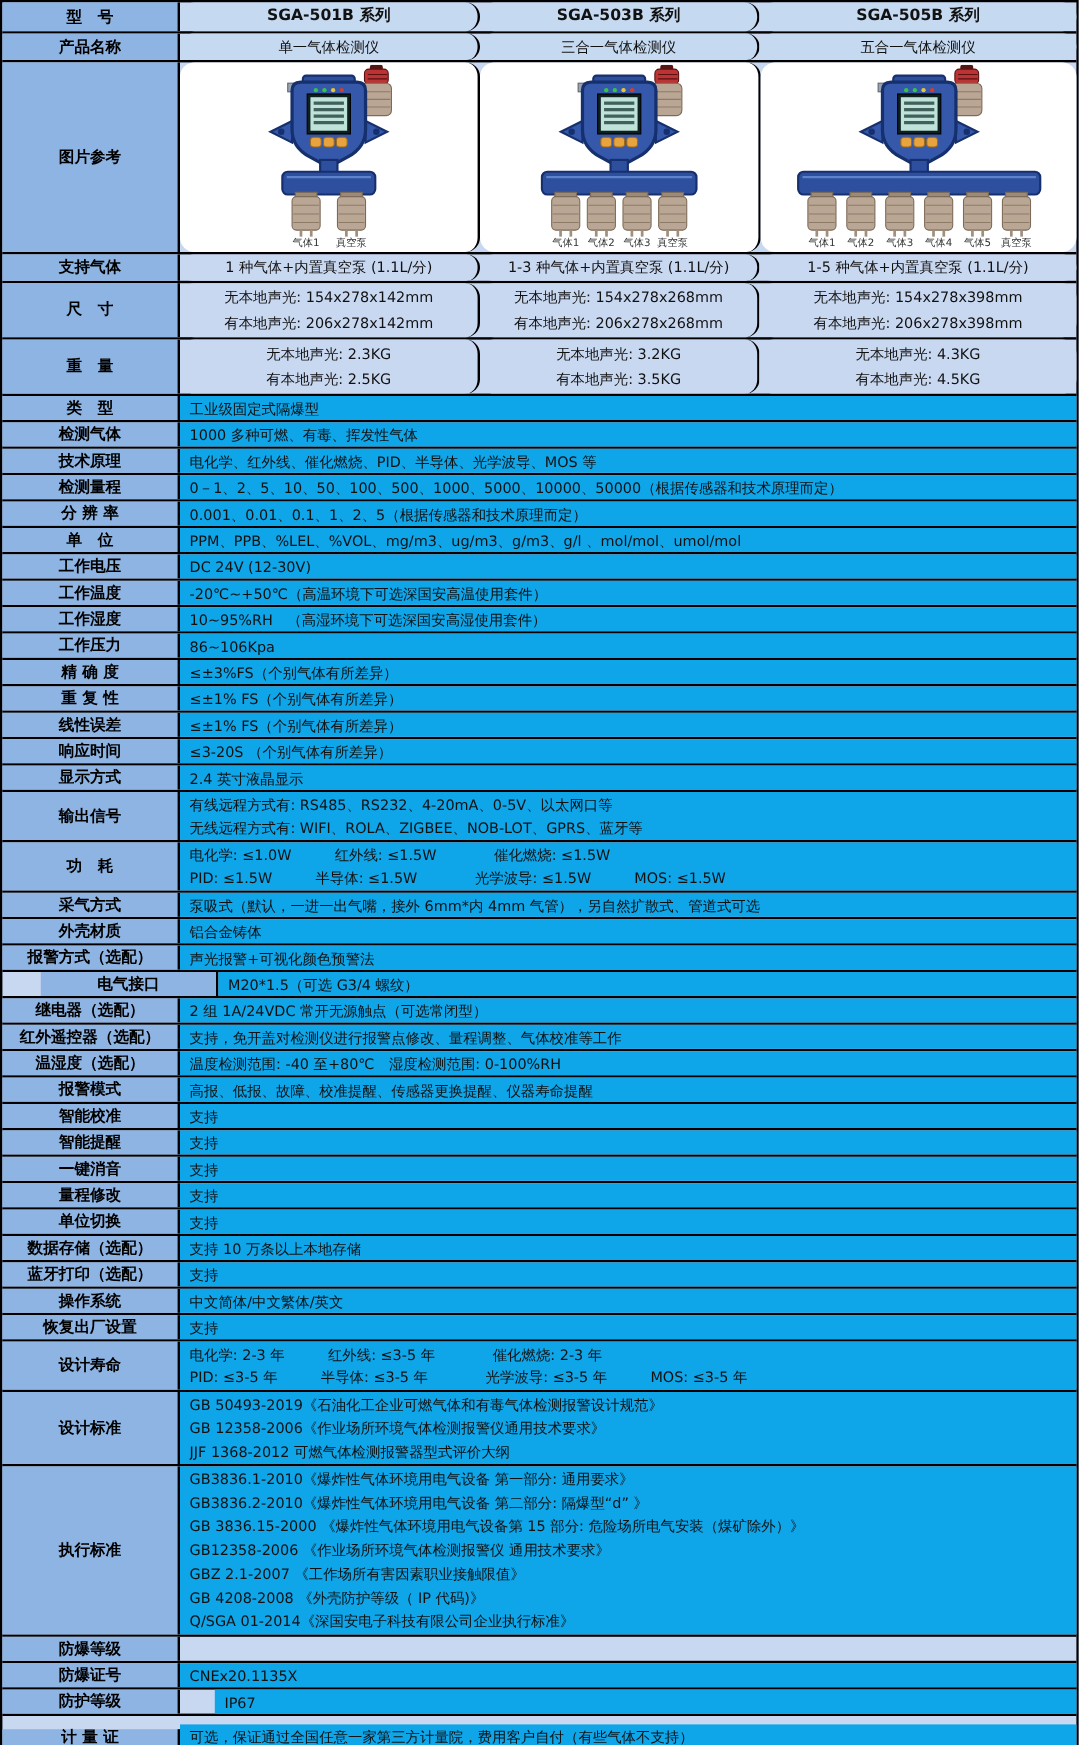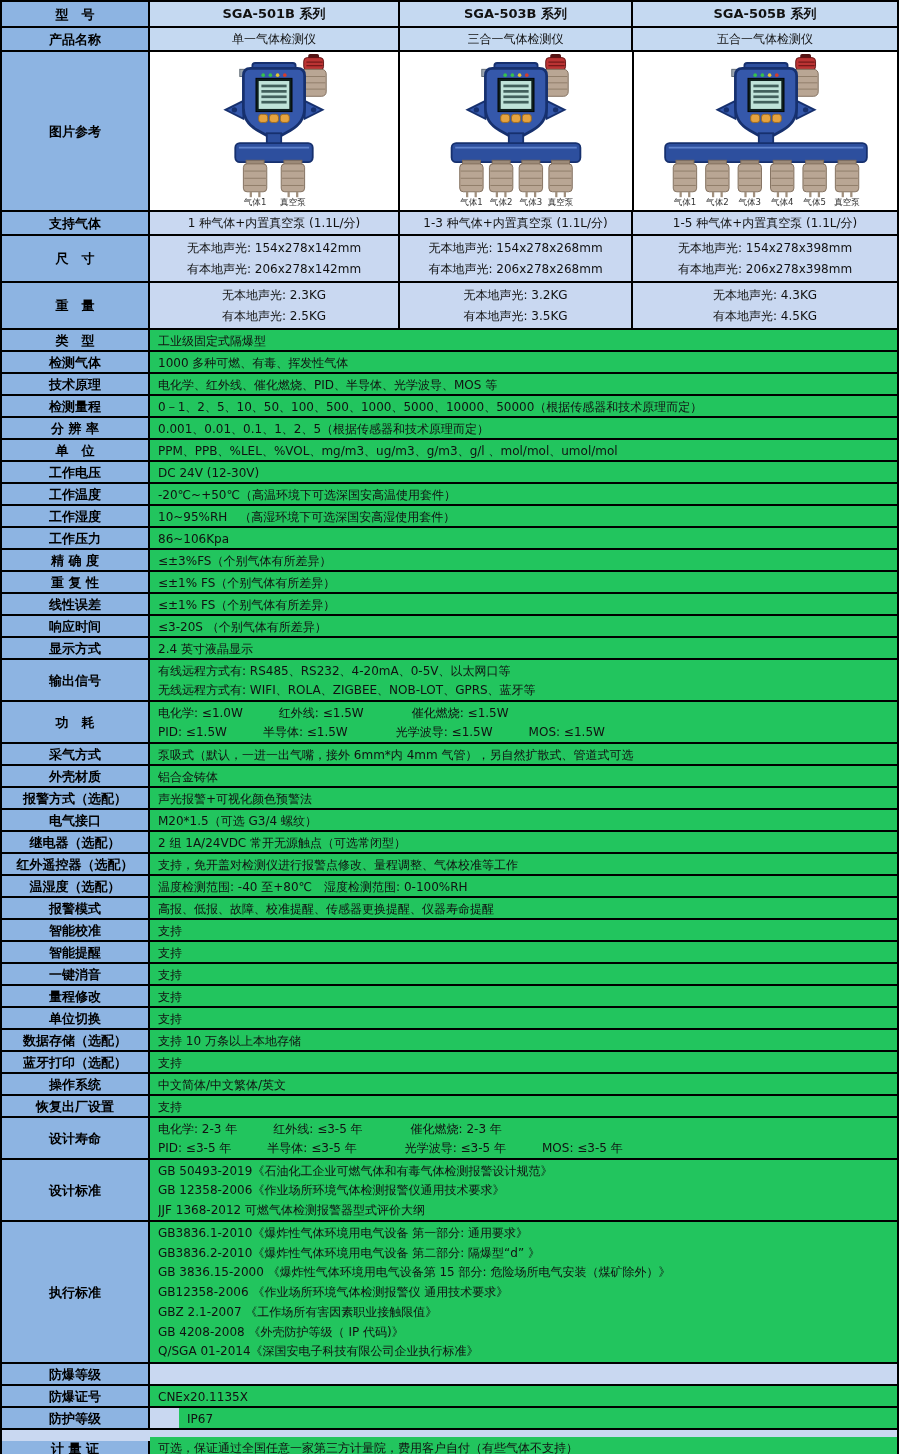--- a/index.html
+++ b/index.html
@@ -10,31 +10,31 @@
   .row{display:flex;border-bottom:2px solid #000;box-sizing:border-box;align-items:stretch;}
   .row:last-child{border-bottom:none;}
   .label-cell{
     flex:0 0 148px;width:148px;box-sizing:border-box;background:#8DB4E2;
     border-right:2px solid #000;display:flex;align-items:center;justify-content:center;
     font-weight:bold;font-size:13px;text-align:center;padding:0 3px;line-height:15px;color:#000;
   }
   .cols{flex:1;display:flex;min-width:0;}
   .col-cell{
     box-sizing:border-box;display:flex;flex-direction:column;justify-content:space-around;
-    align-items:center;text-align:left;font-size:12px;padding:1px 4px;background:#C9D8F1;
+    align-items:center;text-align:left;font-size:12px;padding:1px 4px;background:#C9D8F1;border-radius:12px;
   }
   .col-cell.c0{flex:0 0 250px;border-right:2px solid #000;}
   .col-cell.c1{flex:0 0 233px;border-right:2px solid #000;}
   .col-cell.c2{flex:1;}
   .col-cell.model{font-weight:bold;font-size:13px;background:#C5D9F1;}
   .col-cell.product{background:#C5D9F1;}
   .col-cell.imgcell{background:#ffffff;justify-content:center;padding:2px 0;}
   .value-cell{
     flex:1;box-sizing:border-box;display:flex;flex-direction:column;justify-content:space-around;
-    font-size:12px;padding:1px 8px;text-align:left;background:#22c55e;min-width:0;
+    font-size:12px;padding:1px 8px;text-align:left;background:#0ea5e9;min-width:0;
   }
   .line{line-height:20px;white-space:pre-wrap;overflow:hidden;}
   svg{display:block;}
 </style>
 </head>
 <body>
 
 <div id="spec-table">
     <div class="row" style="height: 26px;">
       <div class="label-cell">型　号</div>
@@ -475,21 +475,21 @@
       <div class="value-cell">
         <div class="line">铝合金铸体</div>
       </div>
     </div>
     <div class="row" style="height: 22px;">
       <div class="label-cell">报警方式（选配）</div>
       <div class="value-cell">
         <div class="line">声光报警+可视化颜色预警法</div>
       </div>
     </div>
-    <div class="row" style="height: 22px;">
+    <div class="row" style="height: 22px; padding-left: 32px;">
       <div class="label-cell">电气接口</div>
       <div class="value-cell">
         <div class="line">M20*1.5（可选 G3/4 螺纹）</div>
       </div>
     </div>
     <div class="row" style="height: 22px;">
       <div class="label-cell">继电器（选配）</div>
       <div class="value-cell">
         <div class="line">2 组 1A/24VDC 常开无源触点（可选常闭型）</div>
       </div>

